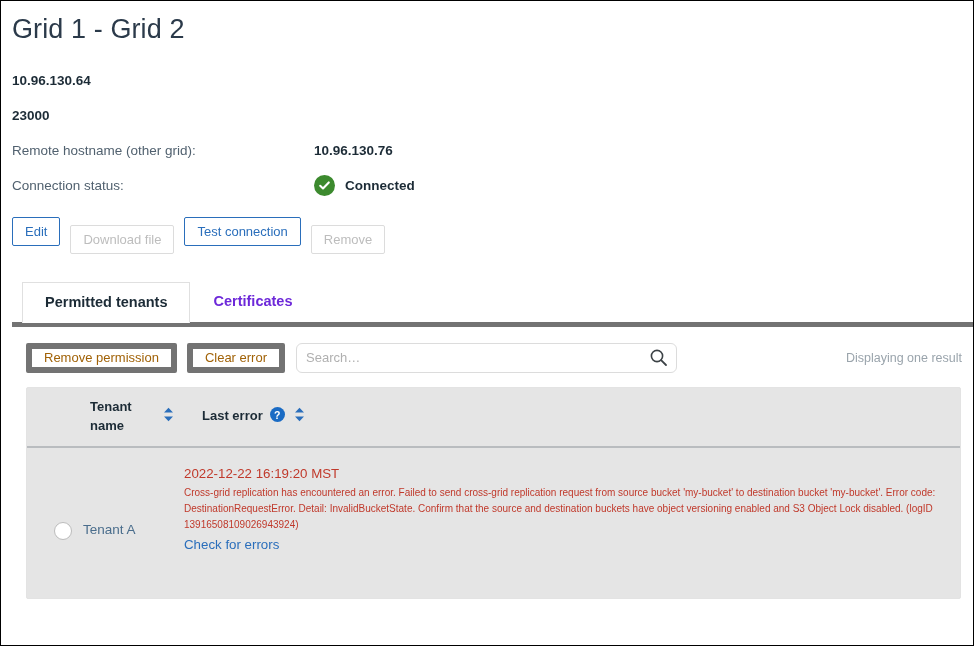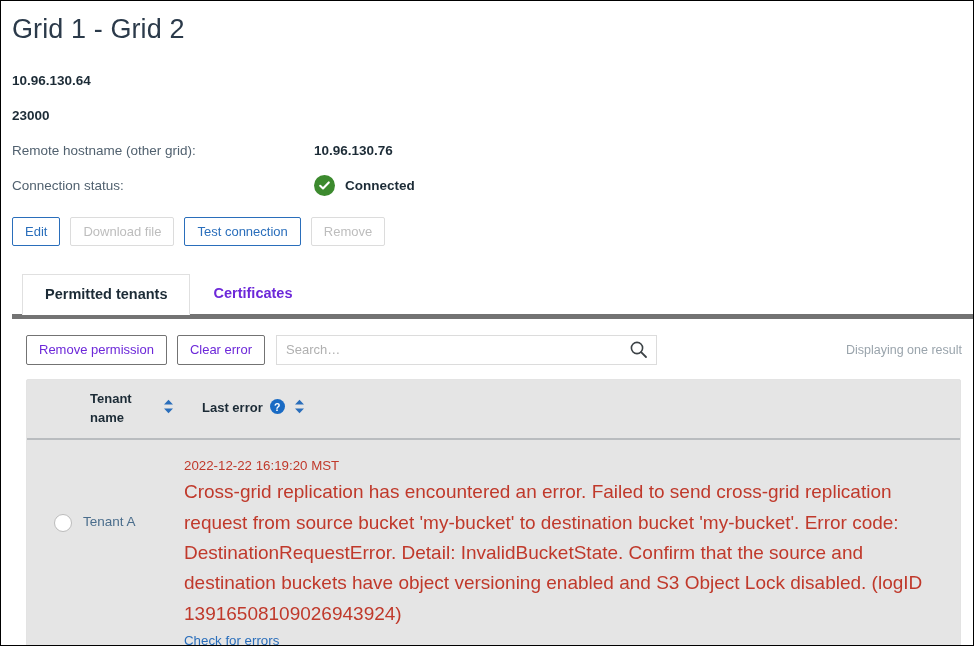--- a/index.html
+++ b/index.html
@@ -97,20 +97,21 @@
   }
   .btn.enabled {
     border: 1px solid #2a6ebb;
     color: #2a6ebb;
     cursor: pointer;
   }
   .btn.disabled {
     border: 1px solid #dcdcdc;
     color: #bdbdbd;
     cursor: default;
+    margin-top: 8px;
   }
 
   
   .tabs {
     margin-top: 26px;
     display: flex;
     align-items: flex-end;
     border-bottom: 5px solid #737373;
     height: 42px;
     padding-left: 10px;
@@ -145,40 +146,40 @@
     align-items: center;
     margin: 16px 0 0 14px;
     height: 30px;
   }
   .tb-btn {
     height: 30px;
     padding: 0 12px;
     box-sizing: border-box;
     font-size: 13px;
     background: #ffffff;
-    border: 1px solid #737373;
-    color: #6d28d9;
+    border: 6px solid #737373;
+    color: #a16207;
     border-radius: 2px;
     display: inline-flex;
     align-items: center;
     margin-right: 10px;
     white-space: nowrap;
   }
   .search-wrap {
     position: relative;
     width: 381px;
     height: 30px;
     margin-left: 1px;
   }
   .search-input {
     width: 100%;
     height: 30px;
     box-sizing: border-box;
     border: 1px solid #dcdcdc;
-    border-radius: 0;
+    border-radius: 6px;
     font-family: "Liberation Sans", sans-serif;
     font-size: 13px;
     color: #333;
     padding: 0 32px 0 9px;
     outline: none;
     background: #fff;
   }
   .search-input::placeholder { color: #b0b0b0; }
   .search-icon {
     position: absolute;
@@ -281,21 +282,21 @@
     flex: 1;
     padding-right: 22px;
   }
   .err-time {
     font-size: 13.3px;
     color: #c0392b;
     line-height: 1.55;
     margin-bottom: 1px;
   }
   .err-msg {
-    font-size: 19px;
+    font-size: 10px;
     color: #c0392b;
     line-height: 1.6;
   }
   .err-link {
     display: inline-block;
     margin-top: 4px;
     font-size: 13.3px;
     color: #2a6ebb;
     text-decoration: none;
     cursor: pointer;

